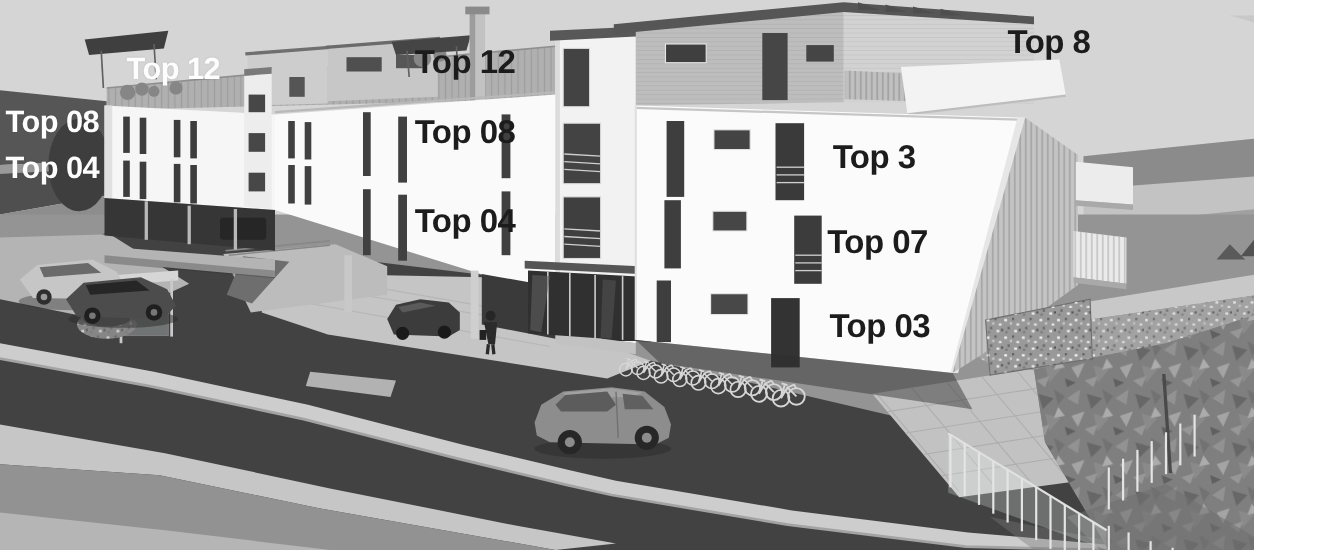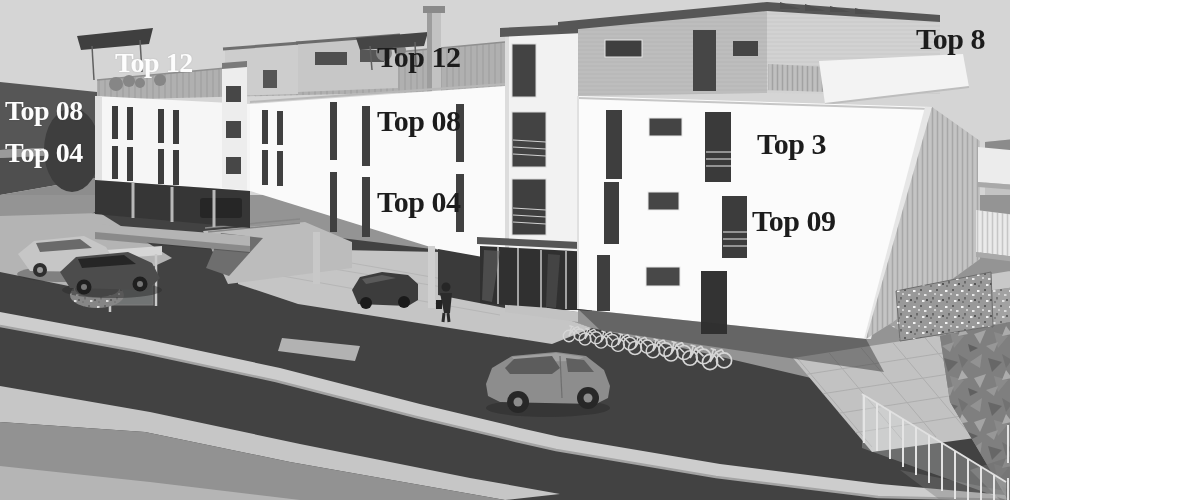--- a/index.html
+++ b/index.html
@@ -1,19 +1,19 @@
 <!DOCTYPE html>
 <html><head>
 <meta charset="utf-8">
 <style>
   html,body { margin:0; padding:0; background:#ffffff; }
   .stage {
-    position:relative; width:1010px; height:500px; overflow:hidden;
+    position:relative; width:1140px; height:500px; overflow:hidden;
     background:#d5d5d5;
-    font-family:Liberation Serif, serif;
+    font-family:Liberation Sans, sans-serif;
   }
   .stage svg { position:absolute; left:0; top:0; }
   .label {
     position:absolute; font-weight:700; line-height:1; white-space:nowrap;
     letter-spacing:-0.5px; pointer-events:none;
   }
   .label.dark  { color:#1c1c1c; font-size:30px; }
   .label.light { color:#fdfdfd; font-size:28px; text-shadow:0 0 2px rgba(0,0,0,0.12); }
 </style>
 </head>
@@ -410,14 +410,15 @@
 </svg>
 
   <div class="label light" style="left:115px; top:49px">Top 12</div>
   <div class="label light" style="left:5px;   top:97px">Top 08</div>
   <div class="label light" style="left:5px;   top:139px">Top 04</div>
   <div class="label dark" style="left:377px; top:42px">Top 12</div>
   <div class="label dark" style="left:377px; top:106px">Top 08</div>
   <div class="label dark" style="left:377px; top:187px">Top 04</div>
   <div class="label dark" style="left:916px; top:24px">Top 8</div>
   <div class="label dark" style="left:757px; top:129px">Top 3</div>
-  <div class="label dark" style="left:752px; top:206px">Top 09</div>
+  <div class="label dark" style="left:752px; top:206px">Top 07</div>
+  <div class="label dark" style="left:754px; top:282px">Top 03</div>
 </div>
 
 </body></html>

